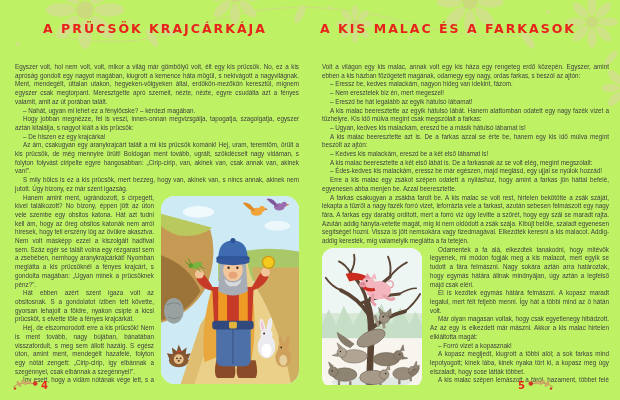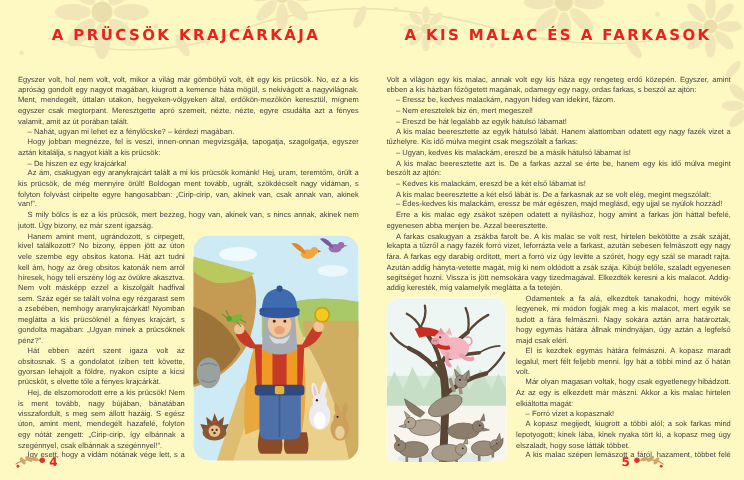--- a/index.html
+++ b/index.html
@@ -1,29 +1,29 @@
 <!DOCTYPE html>
 <html lang="hu"><head>
 <meta charset="utf-8">
 <style>
   * { box-sizing: border-box; }
   html, body { margin: 0; padding: 0; }
   .stage {
     position: relative; width: 620px; height: 400px;
-    background: #fef9c3; overflow: hidden;
+    background: #bef264; overflow: hidden;
     font-family: "Liberation Sans", sans-serif; color: #3f3f3f;
   }
   .deco { position: absolute; top: 0; left: 0; pointer-events: none; }
   .title {
     position: absolute; top: 21px; margin: 0; text-align: center;
     font-family: "DejaVu Sans", sans-serif; font-weight: bold;
     font-size: 12.5px; letter-spacing: 2px; color: #e8231c; z-index: 2;
   }
   .title-left  { left: 0;   width: 310px; }
-  .title-right { left: 310px; width: 310px; }
+  .title-right { left: 293px; width: 310px; }
   .body {
     position: absolute; top: 63px; font-size: 6.3px; line-height: 8.7px;
     text-align: justify; overflow: hidden; height: 322px; z-index: 1;
   }
   .body-left  { left: 15px;  width: 284px; }
   .body-right { left: 322px; width: 287px; }
   .body p { margin: 0; text-indent: 8px; }
   .body p.flush { text-indent: 0; }
   figure { margin: 0; }
   .illo { overflow: hidden; border-radius: 14px; background: #fff; }

